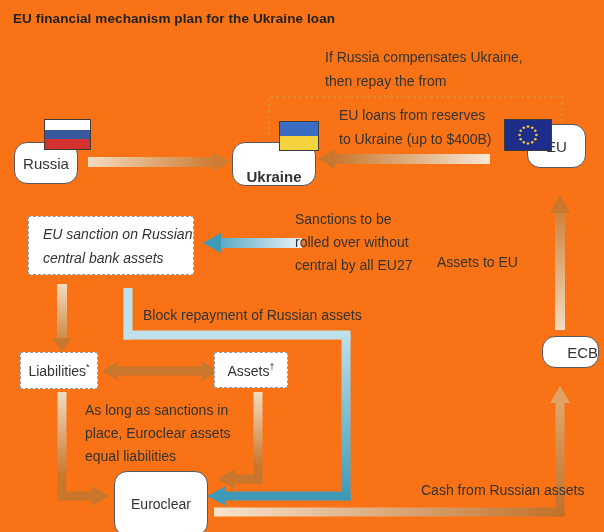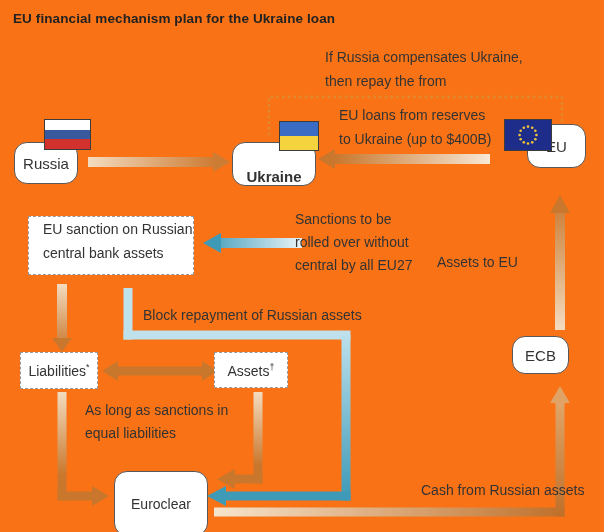--- a/index.html
+++ b/index.html
@@ -18,21 +18,21 @@
     font-size:15px;color:#333;z-index:2;box-sizing:border-box;
   }
   .node.dashed{
     border:1.5px dashed var(--dash-border,#97989a);border-radius:0;background:#fff;
   }
   .flag{position:absolute;z-index:3;border:1px solid #3c3c3c;box-sizing:border-box;}
   .flag .stripe{width:100%;}
   .ann{position:absolute;font-size:14px;line-height:24px;color:#333;z-index:2;white-space:nowrap;}
   .ann .ln{display:block;}
   sup{font-size:9px;}
-  #sanction-box{align-items:flex-start;justify-content:flex-start;padding-left:14px;font-size:14px;line-height:24px;}
+  #sanction-box{align-items:center;justify-content:flex-start;padding-left:14px;font-size:14px;line-height:24px;font-style:italic;}
 </style>
 </head>
 <body>
 
 <div id="stage">
 
   <div id="title">EU financial mechanism plan for the Ukraine loan</div>
 
   <svg class="overlay" width="604" height="532" viewBox="0 0 604 532">
     <defs>
@@ -146,21 +146,21 @@
   </div>
 
   <div class="node" style="left:232px;top:142px;width:84px;height:44px;font-weight:bold;font-size:15px;align-items:flex-end;">
     <span>Ukraine</span>
   </div>
 
   <div class="node" style="left:527px;top:124px;width:59px;height:44px;text-align:right;">
     <span>EU</span>
   </div>
 
-  <div class="node" style="left:512px;top:336px;width:57px;height:38px;">
+  <div class="node" style="left:542px;top:336px;width:57px;height:32px;justify-content:flex-end;">
     <span>ECB</span>
   </div>
 
   <div class="node" style="left:114px;top:471px;width:94px;height:65px;font-size:14px;">
     <span>Euroclear</span>
   </div>
 
   <div class="node dashed" id="sanction-box" style="left:28px;top:216px;width:166px;height:59px;">
     <span>
       <span class="ln">EU sanction on Russian</span>
@@ -222,18 +222,19 @@
     <span class="ln">rolled over without</span>
     <span class="ln">central by all EU27</span>
   </div>
 
   <div class="ann" style="left:437px;top:250px;">Assets to EU</div>
 
   <div class="ann" style="left:143px;top:303px;">Block repayment of Russian assets</div>
 
   <div class="ann" style="left:85px;top:399px;line-height:23px;">
     <span class="ln">As long as sanctions in</span>
+    <span class="ln">place, Euroclear assets</span>
     <span class="ln">equal liabilities</span>
   </div>
 
   <div class="ann" style="left:385px;top:478px;margin-left:36px;">Cash from Russian assets</div>
 
 </div>
 
 </body></html>

